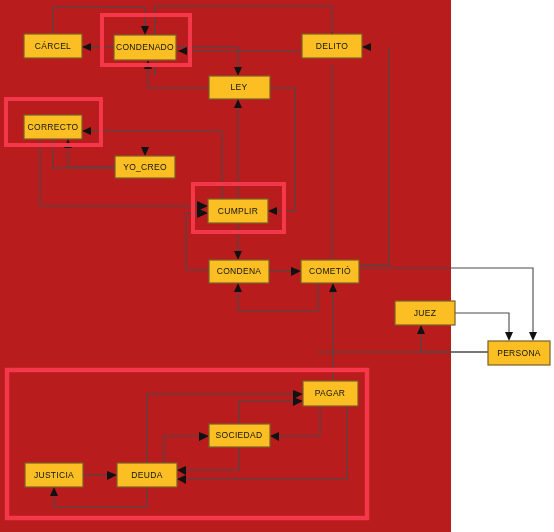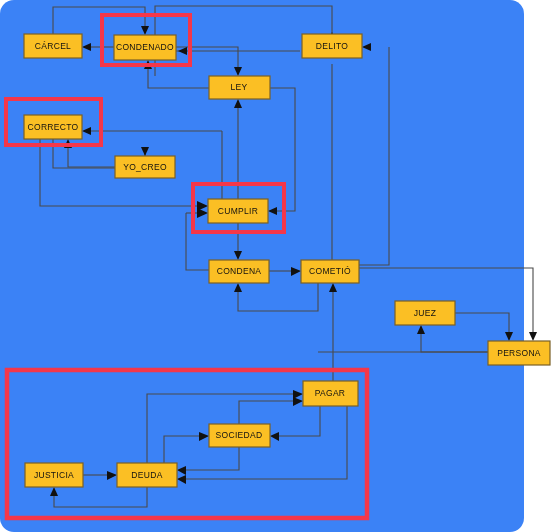--- a/index.html
+++ b/index.html
@@ -1,17 +1,17 @@
 <!DOCTYPE html>
 <html><head>
 <meta charset="utf-8">
 <style>
   html,body{margin:0;padding:0;background:#ffffff;}
   body{width:554px;height:532px;font-family:"Liberation Sans",sans-serif;overflow:hidden;}
-  #diagram-root{position:relative;width:524px;height:532px;background:#3b82f6;border-radius:14px;}
+  #diagram-root{position:relative;width:451px;height:532px;background:#b91c1c;}
   svg{display:block;}
   .node-rect{fill:#fbbf24;stroke:#7a6026;stroke-width:1.2;}
   .node-label{font-family:"Liberation Sans",sans-serif;font-size:8.5px;fill:#111111;
               text-anchor:middle;dominant-baseline:middle;letter-spacing:0.3px;}
   .edge{fill:none;stroke:#4a4a4a;stroke-width:1.1;}
   .arrow-head{fill:#111111;}
   .hl-rect{fill:none;stroke:#f4374a;stroke-width:4;}
   .hl-rect-thick{fill:none;stroke:#f4374a;stroke-width:4.5;}
 </style>
 </head>

